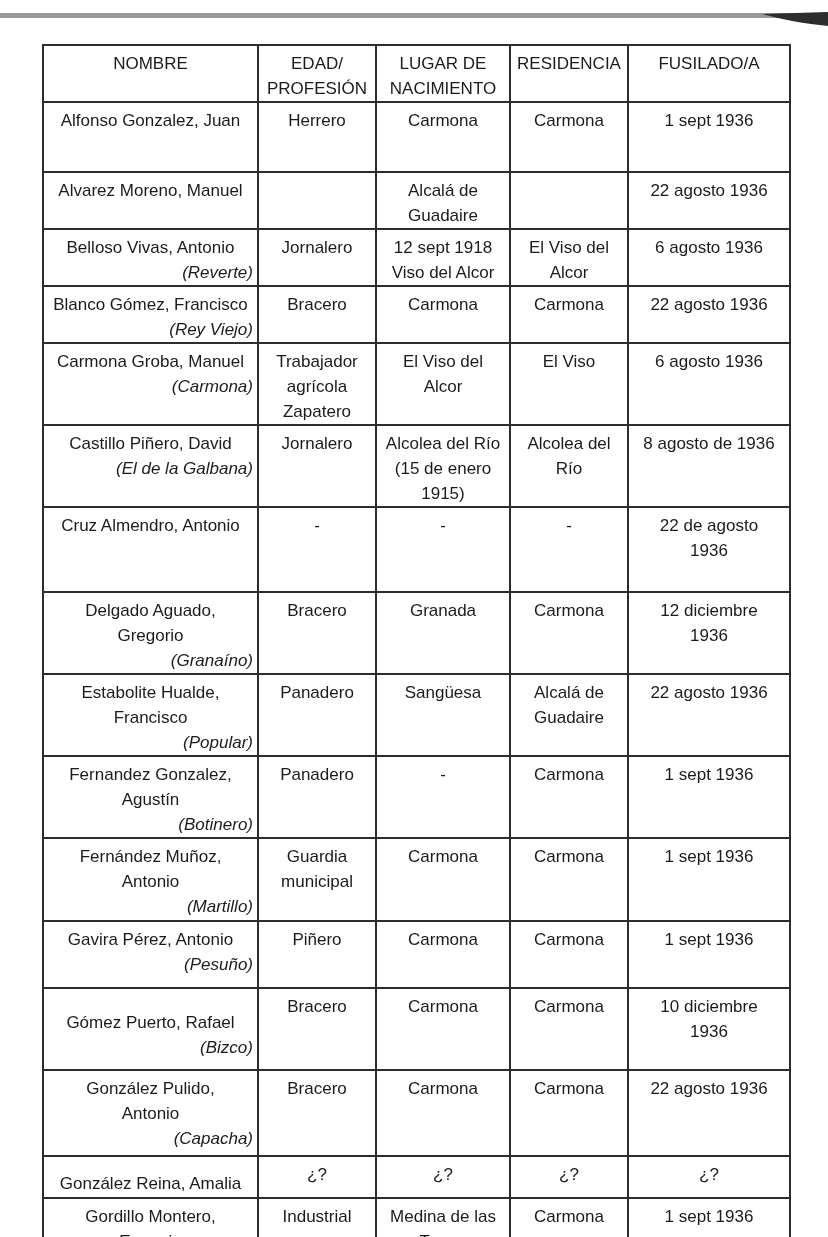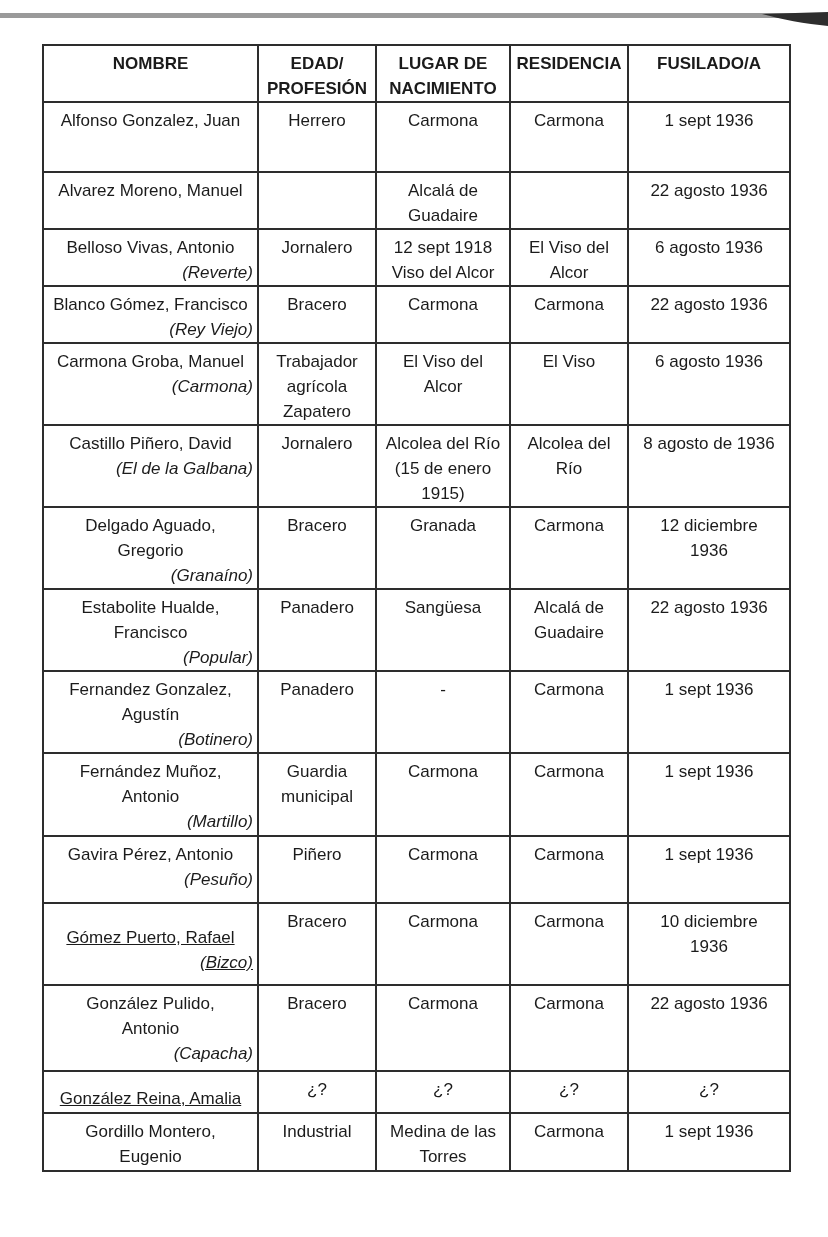--- a/index.html
+++ b/index.html
@@ -16,24 +16,24 @@
     border-collapse:collapse;table-layout:fixed;
   }
   th,td{
     border:2px solid #2d2d2d;
     vertical-align:top;text-align:center;
     font-size:17px;line-height:25px;
     padding:5px 4px 0 4px;
     white-space:pre-line;
     overflow:hidden;
   }
-  th{font-weight:700;}
+  th{font-weight:400;}
   td .alias{display:block;font-style:italic;text-align:right;}
   td .nm{display:block;}
-  td.vmid{vertical-align:middle;padding-top:12px;text-decoration:underline;}
+  td.vmid{vertical-align:middle;padding-top:12px;}
   tr.hr{height:48px}
   tr.r1{height:70px} tr.r2{height:53px} tr.r3{height:53px} tr.r4{height:55px}
   tr.r5{height:82px} tr.r6{height:76px} tr.r7{height:85px} tr.r8{height:80px}
   tr.r9{height:82px} tr.r10{height:78px} tr.r11{height:83px} tr.r12{height:67px}
   tr.r13{height:82px} tr.r14{height:86px} tr.r15{height:42px} tr.r16{height:58px}
 </style>
 </head>
 <body>
 
 <div class="topbar"></div>
@@ -110,20 +110,28 @@
       <td><span class="nm">Castillo Piñero, David</span><span class="alias">(El de la Galbana)</span></td>
       <td>Jornalero</td>
       <td>Alcolea del Río
 (15 de enero
 1915)</td>
       <td>Alcolea del
 Río</td>
       <td>8 agosto de 1936</td>
     </tr>
 
+    <tr class="r7">
+      <td><span class="nm">Cruz Almendro, Antonio</span><span class="alias"></span></td>
+      <td>-</td>
+      <td>-</td>
+      <td>-</td>
+      <td>22 de agosto
+1936</td>
+    </tr>
 
     <tr class="r8">
       <td><span class="nm">Delgado Aguado,
 Gregorio</span><span class="alias">(Granaíno)</span></td>
       <td>Bracero</td>
       <td>Granada</td>
       <td>Carmona</td>
       <td>12 diciembre
 1936</td>
     </tr>

